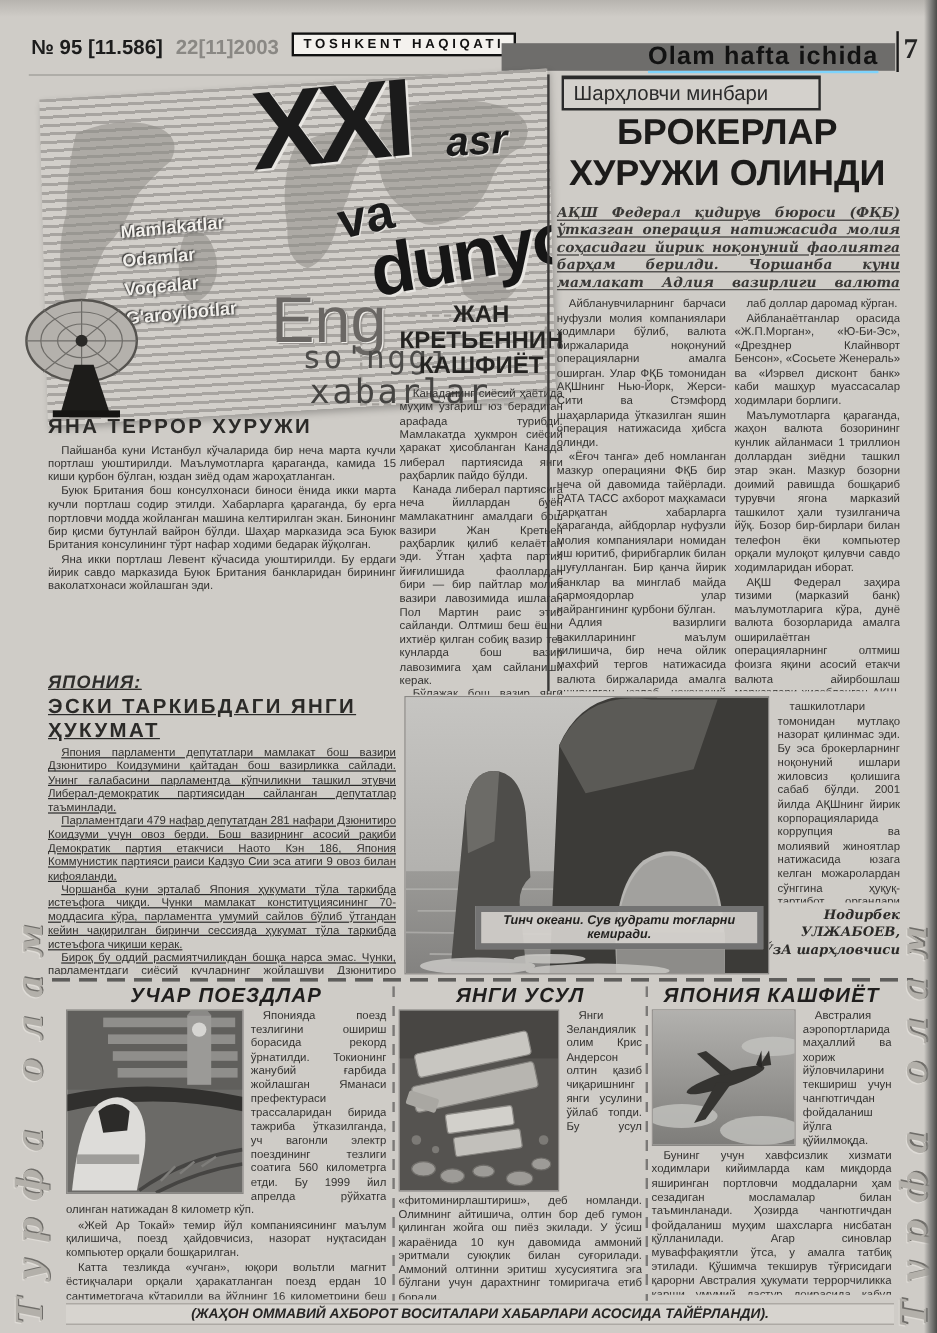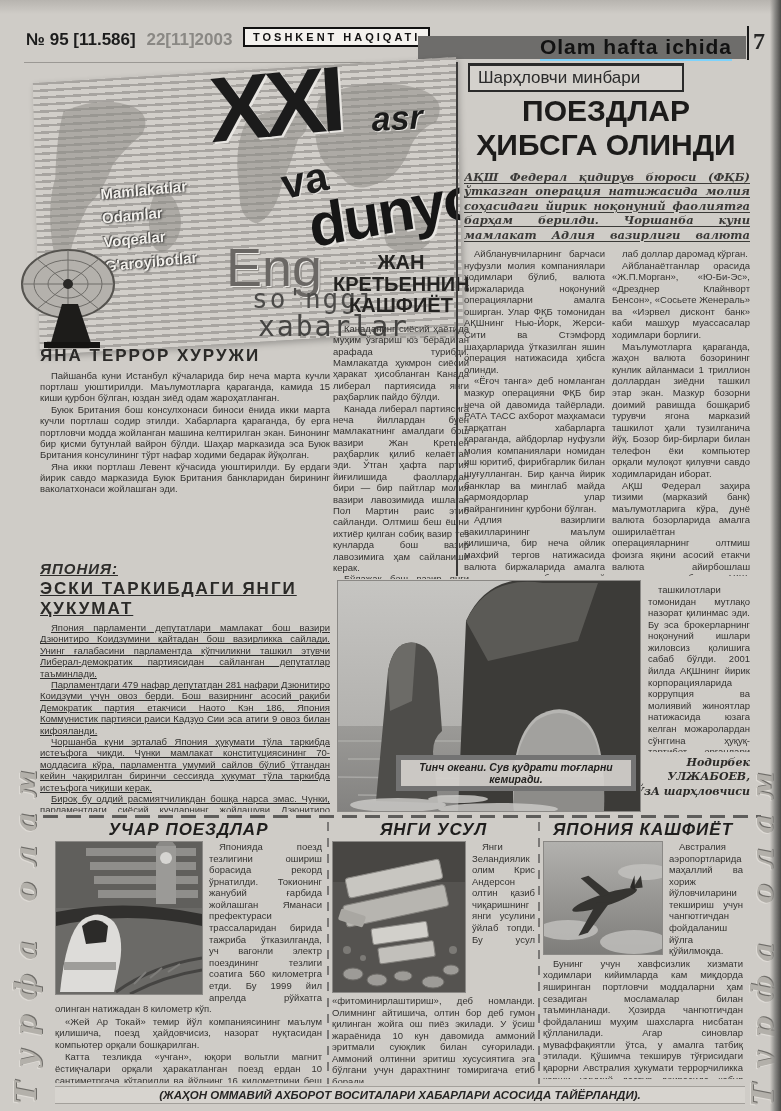--- a/index.html
+++ b/index.html
@@ -184,21 +184,21 @@
       <span>КРЕТЬЕННИНГ</span>
       <span>КАШФИЁТ</span>
     </h3>
     <p>Канаданинг сиёсий ҳаётида муҳим ўзгариш юз берадиган арафада турибди. Мамлакатда ҳукмрон сиёсий ҳаракат ҳисобланган Канада либерал партиясида янги раҳбарлик пайдо бўлди.</p>
     <p>Канада либерал партиясига неча йиллардан буён мамлакатнинг амалдаги бош вазири Жан Кретьен раҳбарлик қилиб келаётган эди. Ўтган ҳафта партия йиғилишида фаоллардан бири — бир пайтлар молия вазири лавозимида ишлаган Пол Мартин раис этиб сайланди. Олтмиш беш ёшни ихтиёр қилган собиқ вазир тез кунларда бош вазир лавозимига ҳам сайланиши керак.</p>
     <p>Бўлажак бош вазир янги ҳукумат ижтимоий соҳада қатор ислоҳотларни амалга оширишни режалаштираётганини маълум қилди. Жумладан, у ички харажатларни қисқартириш ва солиқларни камайтиришни ваъда қилди.</p>
   </div>
 
   <div class="vrule"></div>
   <div class="tribune">Шарҳловчи минбари</div>
-  <div class="broker-title">ПОЕЗДЛАР ҲИБСГА ОЛИНДИ</div>
+  <div class="broker-title">БРОКЕРЛАР ХУРУЖИ ОЛИНДИ</div>
   <div class="broker-lead">АҚШ Федерал қидирув бюроси (ФҚБ) ўтказган операция натижасида молия соҳасидаги йирик ноқонуний фаолиятга барҳам берилди. Чоршанба куни мамлакат Адлия вазирлиги валюта биржаларида ишловчи қирқ етти нафар брокерга нисбатан жиноий иш қўзғади.</div>
   <div class="bcol bcol1">
     <p>Айбланувчиларнинг барчаси нуфузли молия компаниялари ходимлари бўлиб, валюта биржаларида ноқонуний операцияларни амалга оширган. Улар ФҚБ томонидан АҚШнинг Нью-Йорк, Жерси-Сити ва Стэмфорд шаҳарларида ўтказилган яшин операция натижасида ҳибсга олинди.</p>
     <p>«Ёғоч танга» деб номланган мазкур операцияни ФҚБ бир неча ой давомида тайёрлади. РАТА ТАСС ахборот маҳкамаси тарқатган хабарларга қараганда, айбдорлар нуфузли молия компаниялари номидан иш юритиб, фирибгарлик билан шуғулланган. Бир қанча йирик банклар ва минглаб майда сармоядорлар улар найрангининг қурбони бўлган.</p>
     <p>Адлия вазирлиги вакилларининг маълум қилишича, бир неча ойлик махфий тергов натижасида валюта биржаларида амалга оширилган юзлаб ноқонуний операциялар аниқланган. Бундай махфий операциялар натижасида трейдерлар юз минг-</p>
   </div>
   <div class="bcol bcol2">
     <p>лаб доллар даромад кўрган.</p>
     <p>Айбланаётганлар орасида «Ж.П.Морган», «Ю-Би-Эс», «Дрезднер Клайнворт Бенсон», «Сосьете Женераль» ва «Иэрвел дисконт банк» каби машҳур муассасалар ходимлари борлиги.</p>
     <p>Маълумотларга қараганда, жаҳон валюта бозорининг кунлик айланмаси 1 триллион доллардан зиёдни ташкил этар экан. Мазкур бозорни доимий равишда бошқариб турувчи ягона марказий ташкилот ҳали тузилганича йўқ. Бозор бир-бирлари билан телефон ёки компьютер орқали мулоқот қилувчи савдо ходимларидан иборат.</p>

